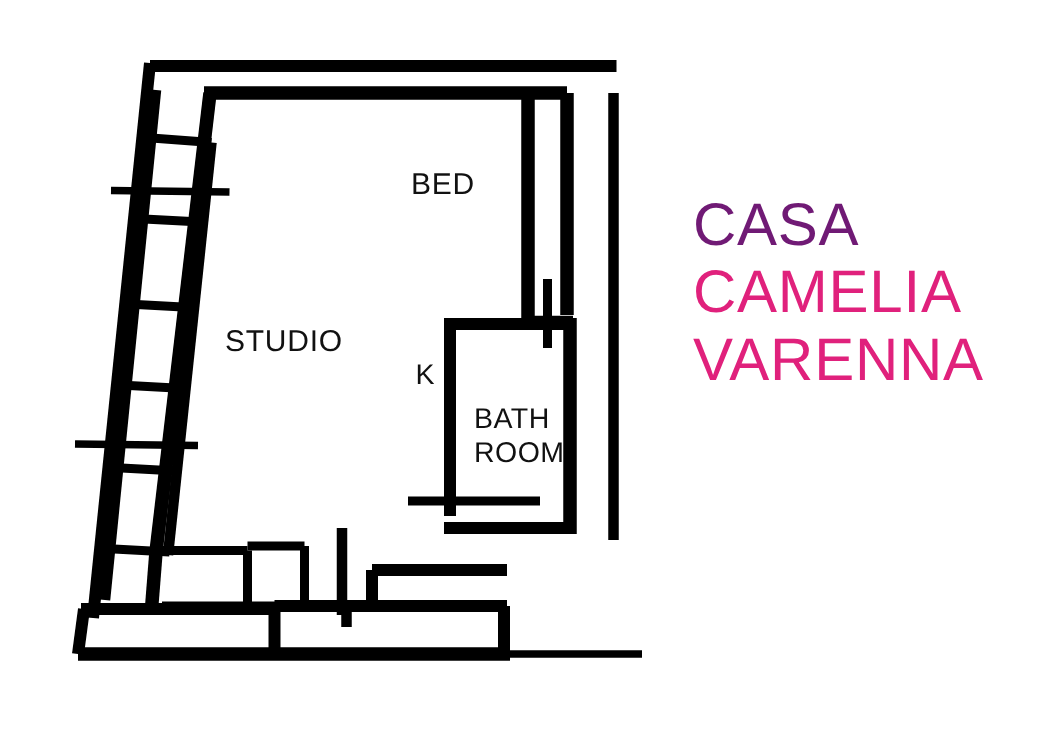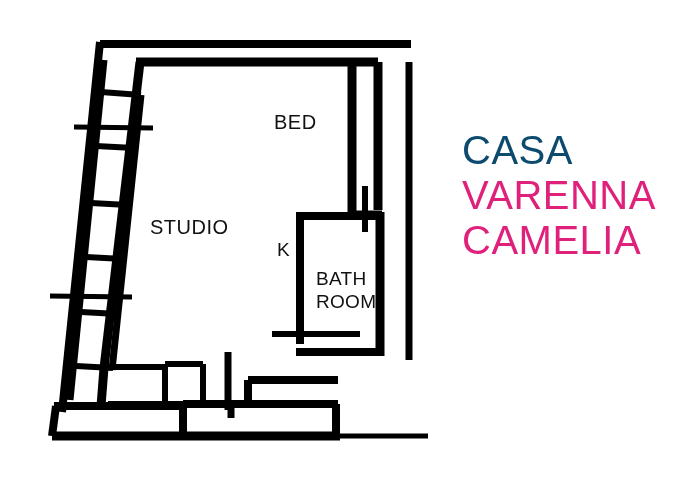--- a/index.html
+++ b/index.html
@@ -170,18 +170,18 @@
 
     <text class="room-label-small" x="277" y="256">K</text>
 
     <text class="room-label-small" x="316" y="285">BATH</text>
 
     <text class="room-label-small" x="316" y="308">ROOM</text>
 
   </svg>
 
   <div class="title-block">
-    <div class="title-line" style="color: #0c4a6e;">CASA</div>
+    <div class="title-line" style="color: #701a75;">CASA</div>
+    <div class="title-line" style="color: rgb(224, 33, 124);">CAMELIA</div>
     <div class="title-line" style="color: rgb(224, 33, 124);">VARENNA</div>
-    <div class="title-line" style="color: rgb(224, 33, 124);">CAMELIA</div>
   </div>
 
 </div>
 
 </body></html>

